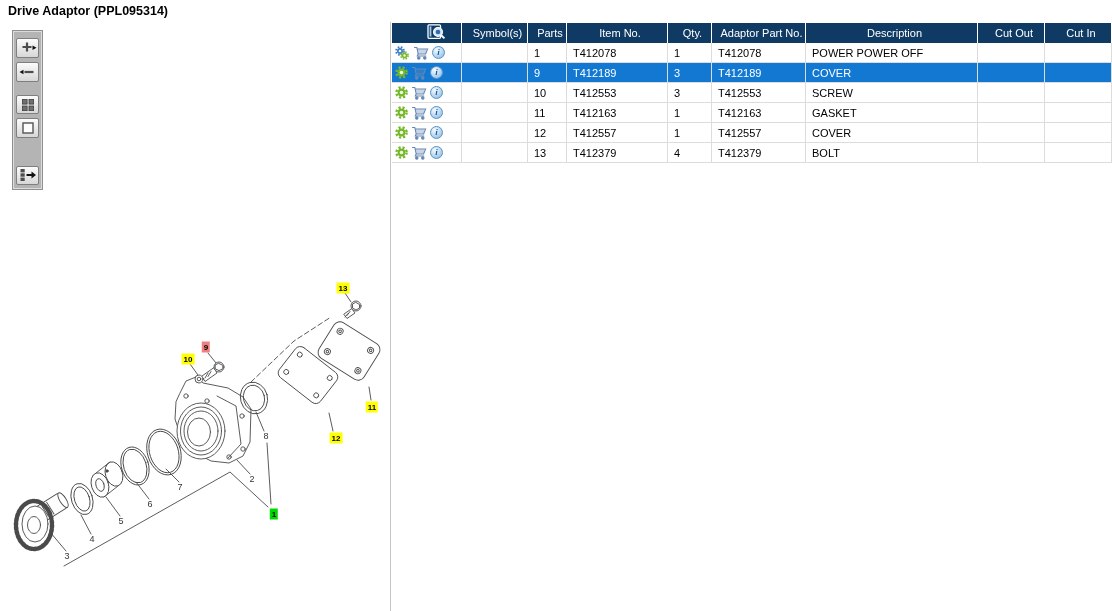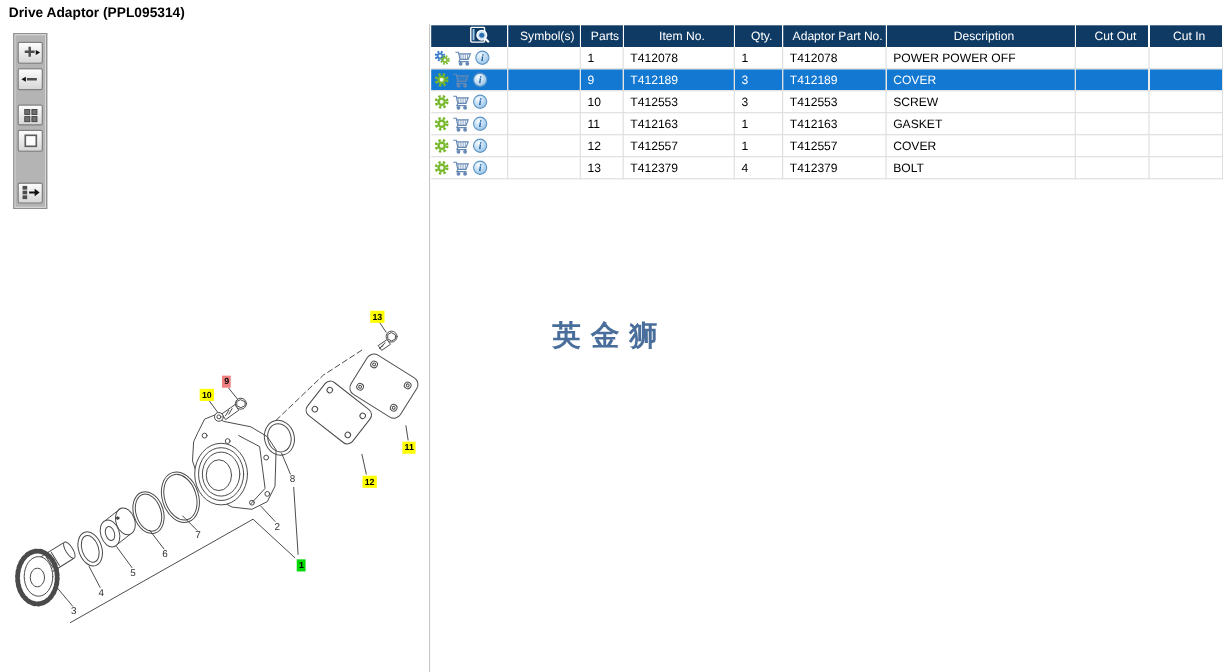--- a/index.html
+++ b/index.html
@@ -229,21 +229,20 @@
       <div class="callout hl-none" style="left: 150px; top: 504px;">6</div>
       <div class="callout hl-none" style="left: 180px; top: 487px;">7</div>
       <div class="callout hl-none" style="left: 266px; top: 436px;">8</div>
       <div class="callout hl-red" style="left: 206px; top: 347px;">9</div>
       <div class="callout hl-yellow" style="left: 188px; top: 359px;">10</div>
       <div class="callout hl-yellow" style="left: 372px; top: 407px;">11</div>
       <div class="callout hl-yellow" style="left: 336px; top: 438px;">12</div>
       <div class="callout hl-yellow" style="left: 343px; top: 288px;">13</div>
     </div>
 
-  <div class="watermark">英金狮</div>
 
   <table class="parts-table">
     <thead>
         <tr>
           <th style="width: 63px;"><span class="hicon">
               <svg width="19" height="16" viewBox="0 0 19 16">
                 <rect x="1" y="0.8" width="12.5" height="13.5" rx="1" fill="none" stroke="#fff" stroke-width="1.3"></rect>
                 <rect x="2.6" y="2.4" width="1.8" height="10.2" fill="#9ec7e8"></rect>
                 <circle cx="11" cy="8" r="4.4" fill="#cfe3f5" stroke="#fff" stroke-width="1.2"></circle>
                 <circle cx="11" cy="8" r="2.3" fill="#2a6fae"></circle>

